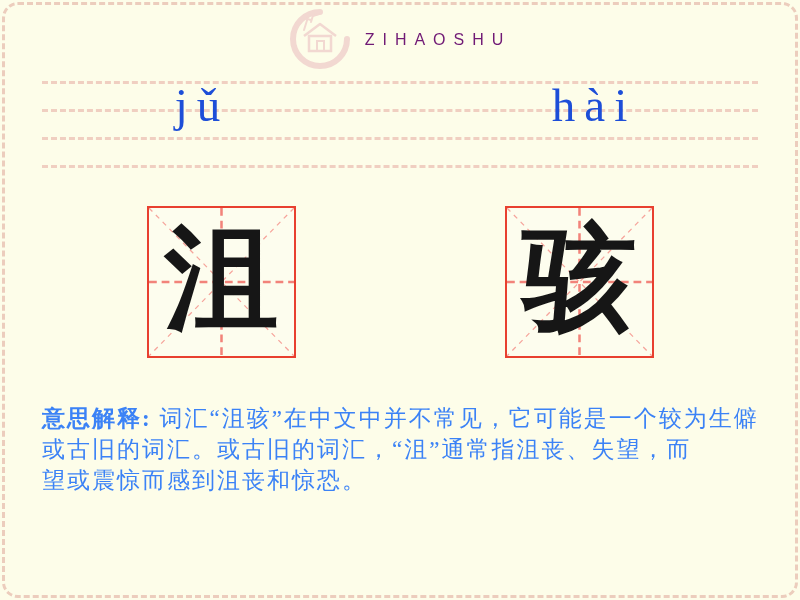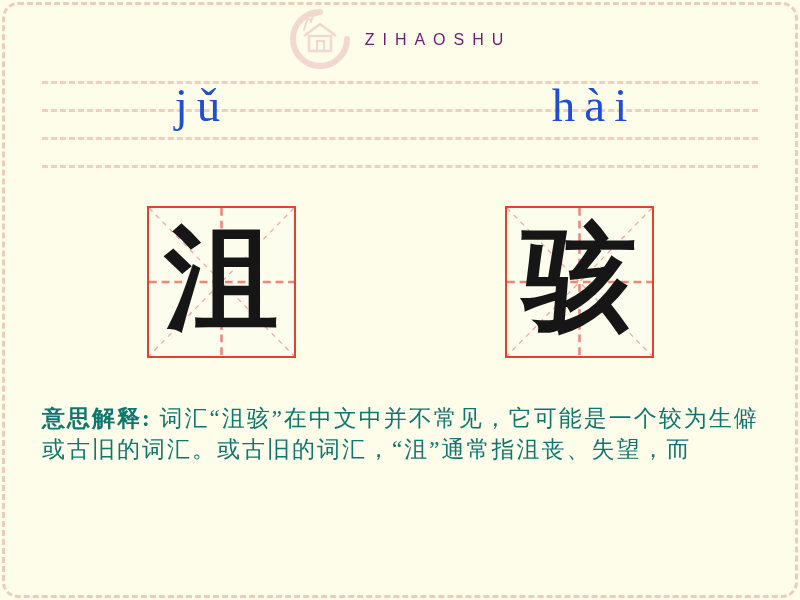--- a/index.html
+++ b/index.html
@@ -96,21 +96,21 @@
     padding-bottom: 6px;
   }
   
   .definition {
     position: absolute;
     left: 42px; top: 403px;
     width: 720px;
     font-size: 23px;
     line-height: 31px;
     letter-spacing: 2px;
-    color: #0f766e;
+    color: #3b82f6;
   }
   .definition .def-label { font-weight: 700; }
   .def-line { display: block; }
 </style>
 </head>
 <body>
 
 <div class="card-border"></div>
 
 <div class="logo">
@@ -152,13 +152,14 @@
     <line x1="149" y1="0" x2="0" y2="152" stroke="#f6a49b" stroke-width="1.3" stroke-dasharray="5 5"></line>
     <line x1="74.5" y1="0" x2="74.5" y2="152" stroke="#f2837a" stroke-width="2.6" stroke-dasharray="8 5"></line>
     <line x1="0" y1="76" x2="149" y2="76" stroke="#f2837a" stroke-width="2.6" stroke-dasharray="8 5"></line>
   </svg>
   <div class="han">骇</div>
 </div>
 
 <div class="definition">
   <span class="def-line"><span class="def-label">意思解释:</span> <span>词汇“沮骇”在中文中并不常见，它可能是一个较为生僻</span></span>
   <span class="def-line">或古旧的词汇。或古旧的词汇，“沮”通常指沮丧、失望，而</span>
+  <span class="def-line">望或震惊而感到沮丧和惊恐。</span>
 </div>
 
 </body></html>

